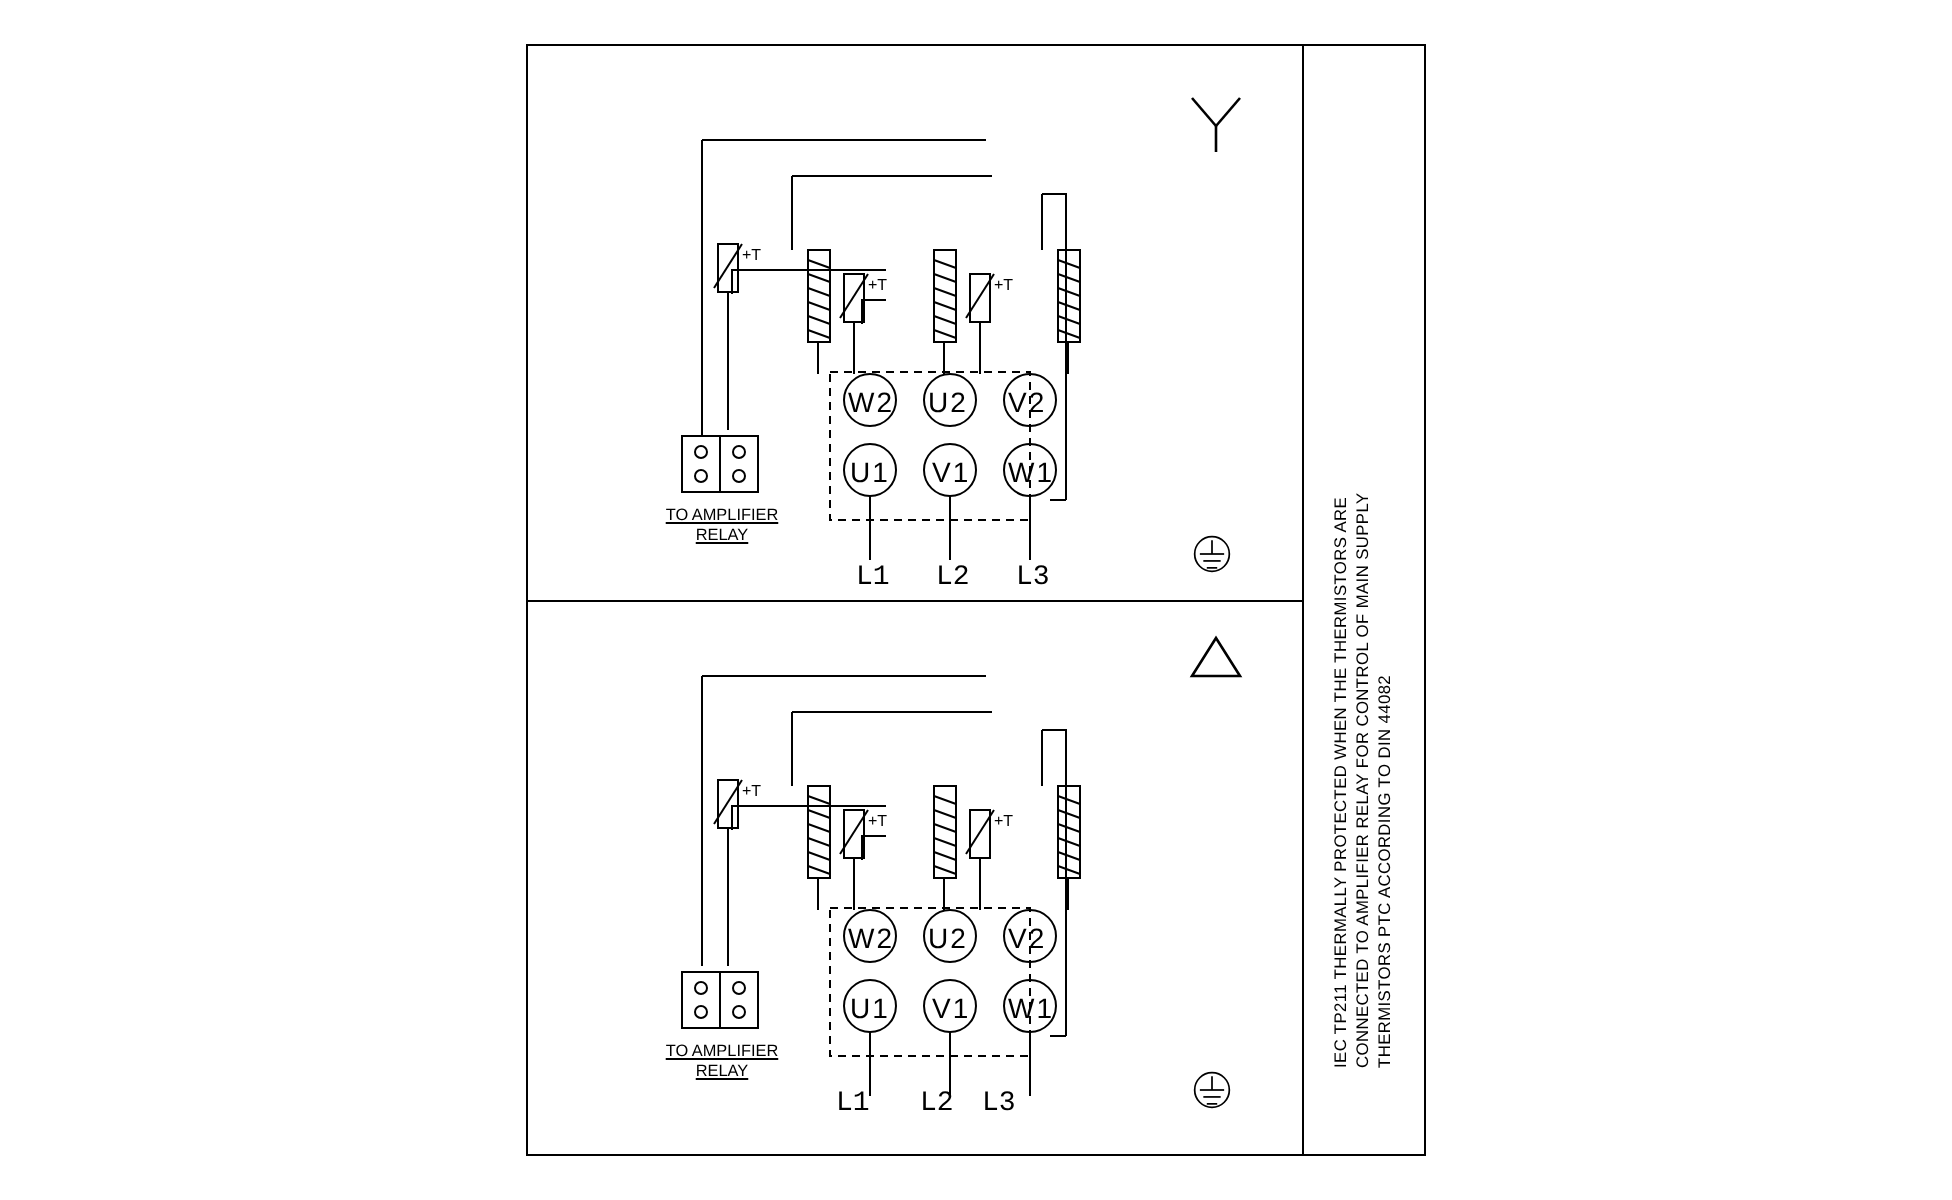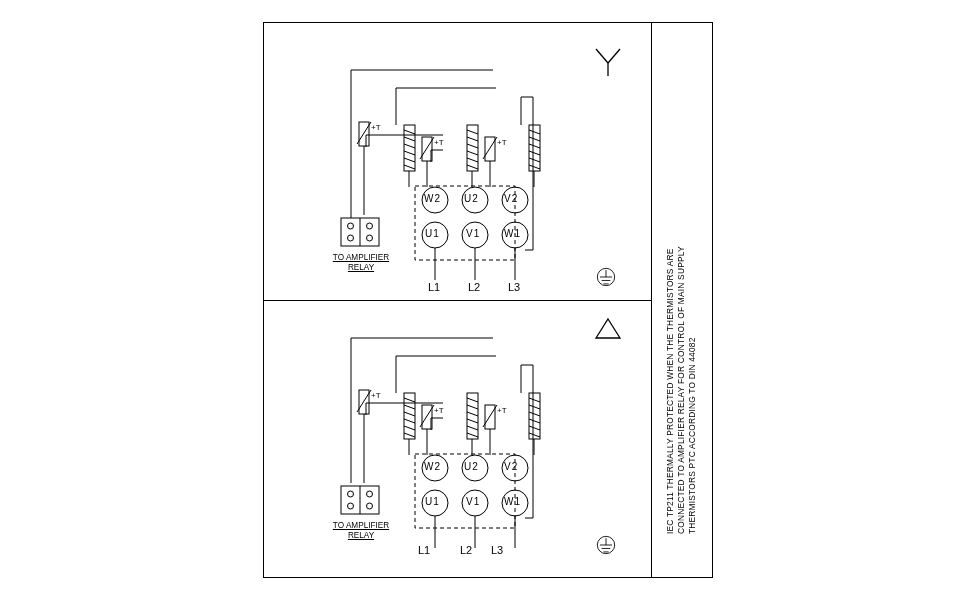--- a/index.html
+++ b/index.html
@@ -29,23 +29,23 @@
   
   .sym-y{position:absolute;}
   .sym-tri{position:absolute;}
 
   .earth{position:absolute;width:26px;height:26px;}
 
   .panel{position:absolute;}
 
   svg{display:block;overflow:visible;}
 
-  .lbl{position:absolute;font-size:11px;}
+  .lbl{position:absolute;font-size:14px;font-family:Liberation Mono, monospace;}
   .lbl-small{position:absolute;font-size:8px;}
-  .term-lbl{position:absolute;font-size:10px;letter-spacing:1px;}
+  .term-lbl{position:absolute;font-size:14px;letter-spacing:1px;}
   .amp-lbl{position:absolute;font-size:8.2px;line-height:10px;text-align:center;text-decoration:underline;}
 </style>
 </head>
 <body>
 
 <div id="sheet">
 
   <div class="frame" id="outer"></div>
   <div id="hdiv"></div>
   <div id="vdiv"></div>

